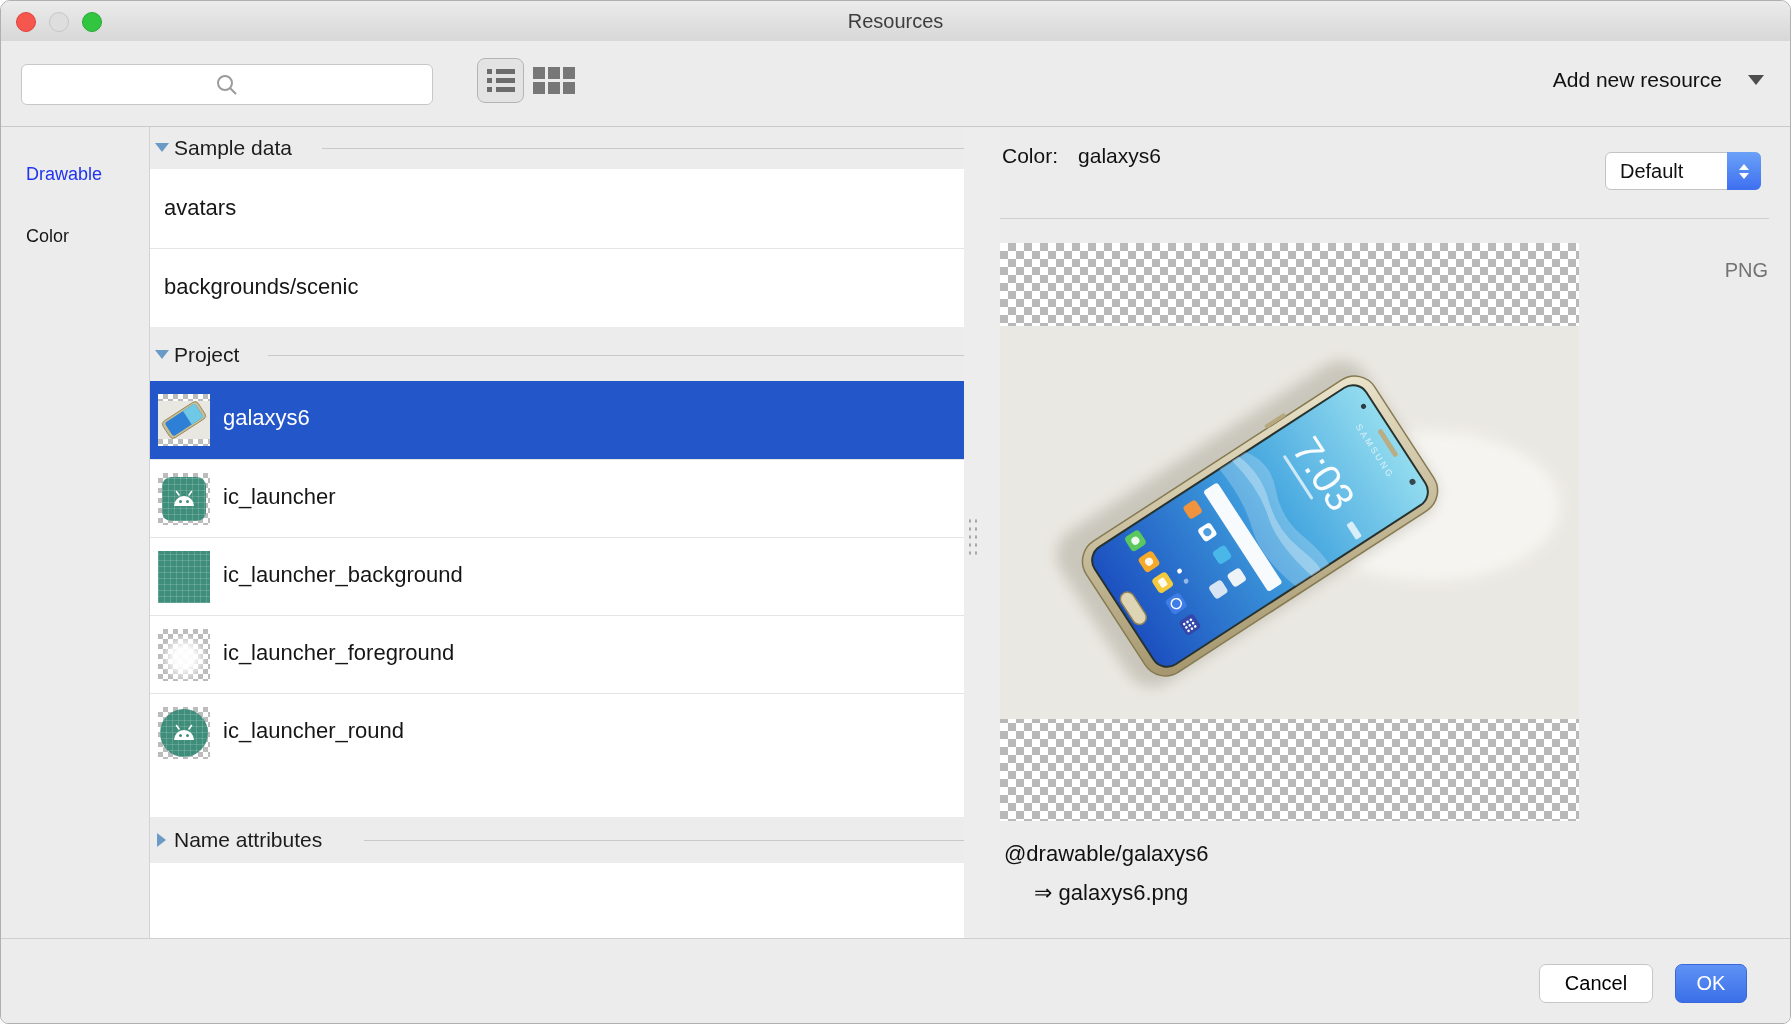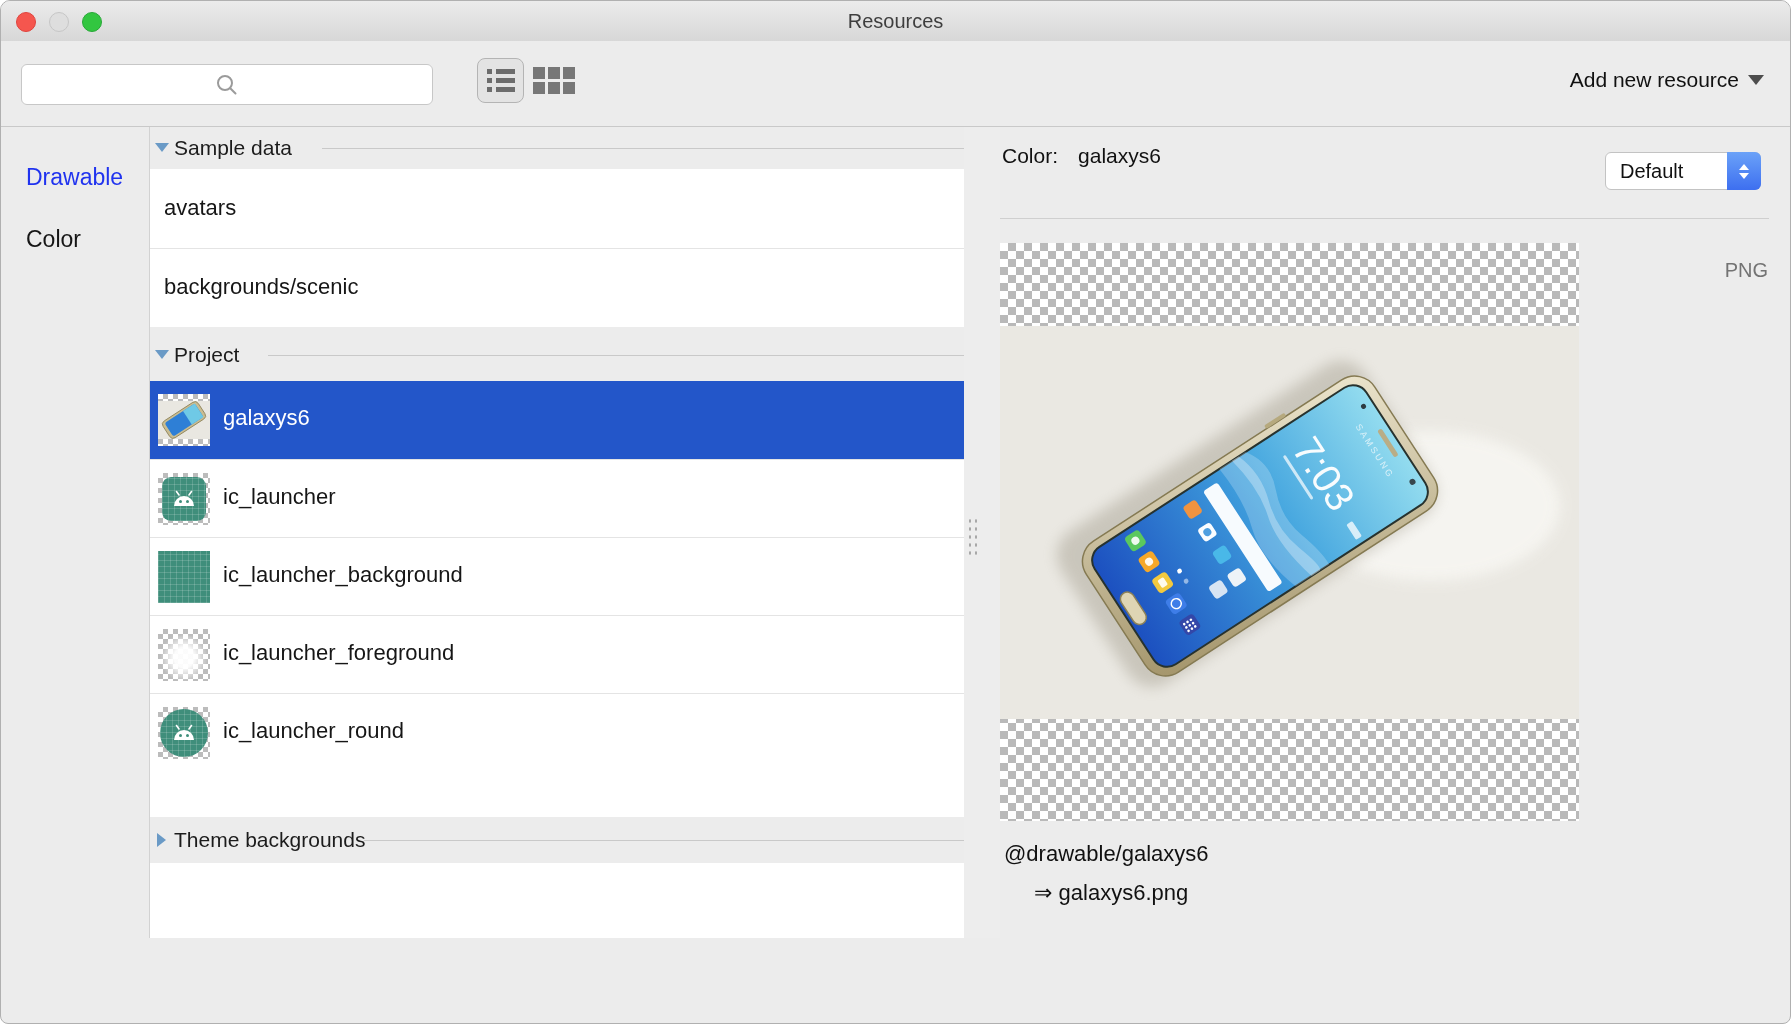--- a/index.html
+++ b/index.html
@@ -21,25 +21,25 @@
           display:flex;align-items:center;justify-content:center;}
   .viewbtn{top:17px;width:47px;height:45px;border-radius:8px;display:flex;align-items:center;justify-content:center;}
   .viewbtn.sel{left:476px;background:#e3e3e3;border:1px solid #b4b4b4;box-sizing:border-box;}
   .gridbtn{left:532px;top:26px;width:44px;height:28px;display:grid;grid-template-columns:repeat(3,12px);
            grid-template-rows:repeat(2,12px);gap:3px;}
   .gridbtn div{background:#777;}
   .listico{display:flex;flex-direction:column;gap:4px;}
   .listico .r{display:flex;align-items:center;gap:4px;}
   .listico .d{width:5px;height:5px;background:#6c6c6c;}
   .listico .b{width:19px;height:5px;background:#6c6c6c;}
-  .addres{right:26px;top:27px;display:flex;align-items:center;gap:9px;font-size:21px;color:#111;cursor:default;}
+  .addres{right:26px;top:27px;display:flex;align-items:center;gap:26px;font-size:21px;color:#111;cursor:default;}
   .tri-dn-dark{width:0;height:0;border-left:8px solid transparent;border-right:8px solid transparent;border-top:10px solid #4d4d4d;}
   
   .sidebar{left:0;top:126px;width:149px;height:811px;background:#ececec;border-right:1px solid #d2d2d2;box-sizing:border-box;}
-  .side-item{left:25px;font-size:23px;}
+  .side-item{left:25px;font-size:18px;}
   
   .listpane{left:149px;top:126px;width:903px;height:811px;background:#ffffff;overflow:hidden;}
   .sect{left:0;width:100%;background:#ececec;}
   .sect-label{font-size:21px;color:#1c1c1c;position:absolute;left:24px;}
   .rule{position:absolute;height:1px;background:#c9c9c9;right:10px;}
   .tri-down{width:0;height:0;border-left:7px solid transparent;border-right:7px solid transparent;border-top:9px solid #6a9ac6;}
   .tri-right{width:0;height:0;border-top:7px solid transparent;border-bottom:7px solid transparent;border-left:9px solid #6a9ac6;}
   .row{left:0;width:100%;}
   .row-label{position:absolute;left:73px;font-size:22px;color:#161616;}
   .row-label.plain{left:14px;}
@@ -216,21 +216,21 @@
               <circle cx="15.5" cy="11.5" r="1.5" fill="#3f8e7b"></circle>
           </svg>
         </div>
       </div>
       <span class="row-label" style="top:24px;">ic_launcher_round</span>
     </div>
 
 
     <div class="abs sect" style="top:690px;height:46px;">
       <span class="abs tri-right" style="left:7px;top:16px;"></span>
-      <span class="sect-label" style="top:11px;">Theme backgrounds</span>
+      <span class="sect-label" style="top:11px;">Name attributes</span>
       <span class="rule" style="left:214px;top:23px;"></span>
     </div>
   </div>
 
   <div class="abs splitter">
     <div class="abs grip"></div>
   </div>
 
   <div class="abs detail">
 
@@ -313,14 +313,18 @@
             <rect x="242" y="344" width="36" height="14" rx="7" fill="#ded5b4" stroke="#8c8158" stroke-width="1.5"></rect>
           </g>
         </svg>
       </div>
     </div>
 
     <div class="abs resref">@drawable/galaxys6</div>
     <div class="abs fileref">⇒ galaxys6.png</div>
   </div>
 
+  <div class="abs footer">
+    <div class="abs btn btn-cancel">Cancel</div>
+    <div class="abs btn btn-ok">OK</div>
+  </div>
 
 </div>
 
 </body></html>

